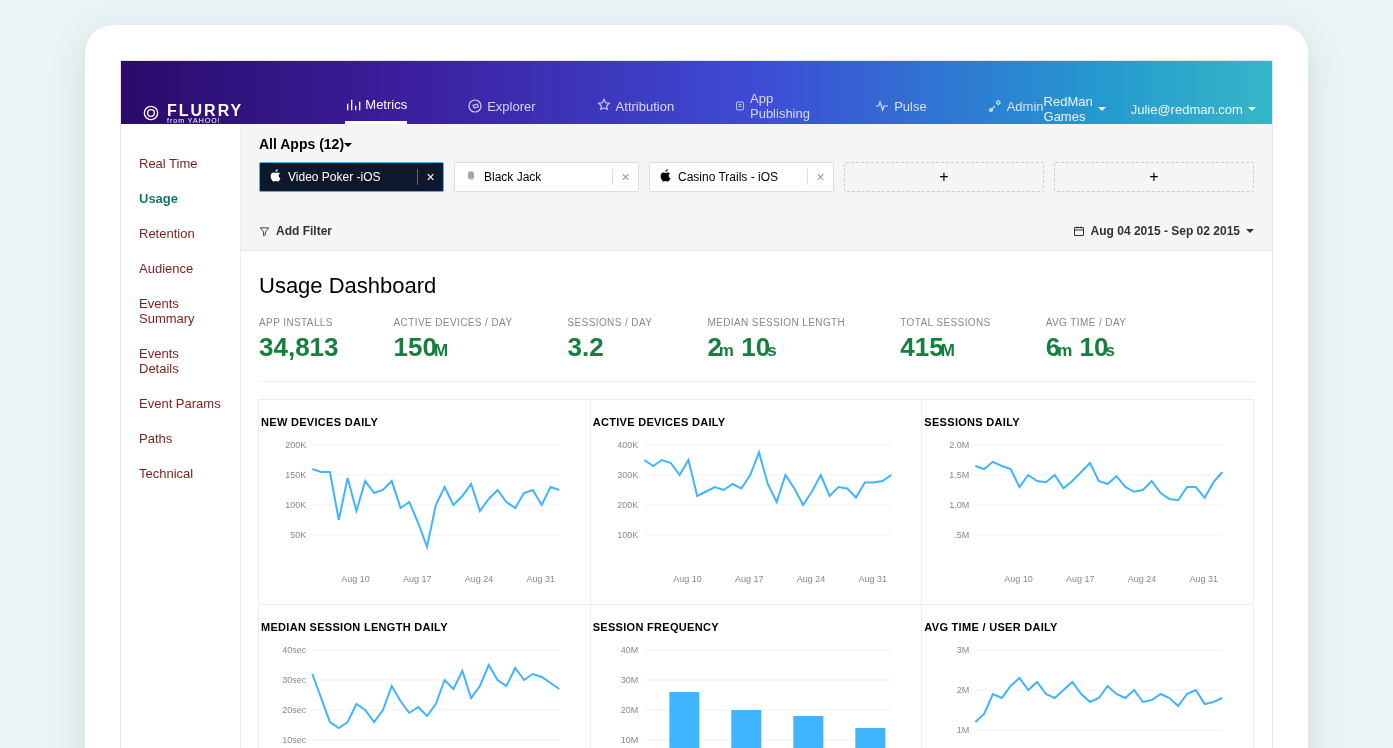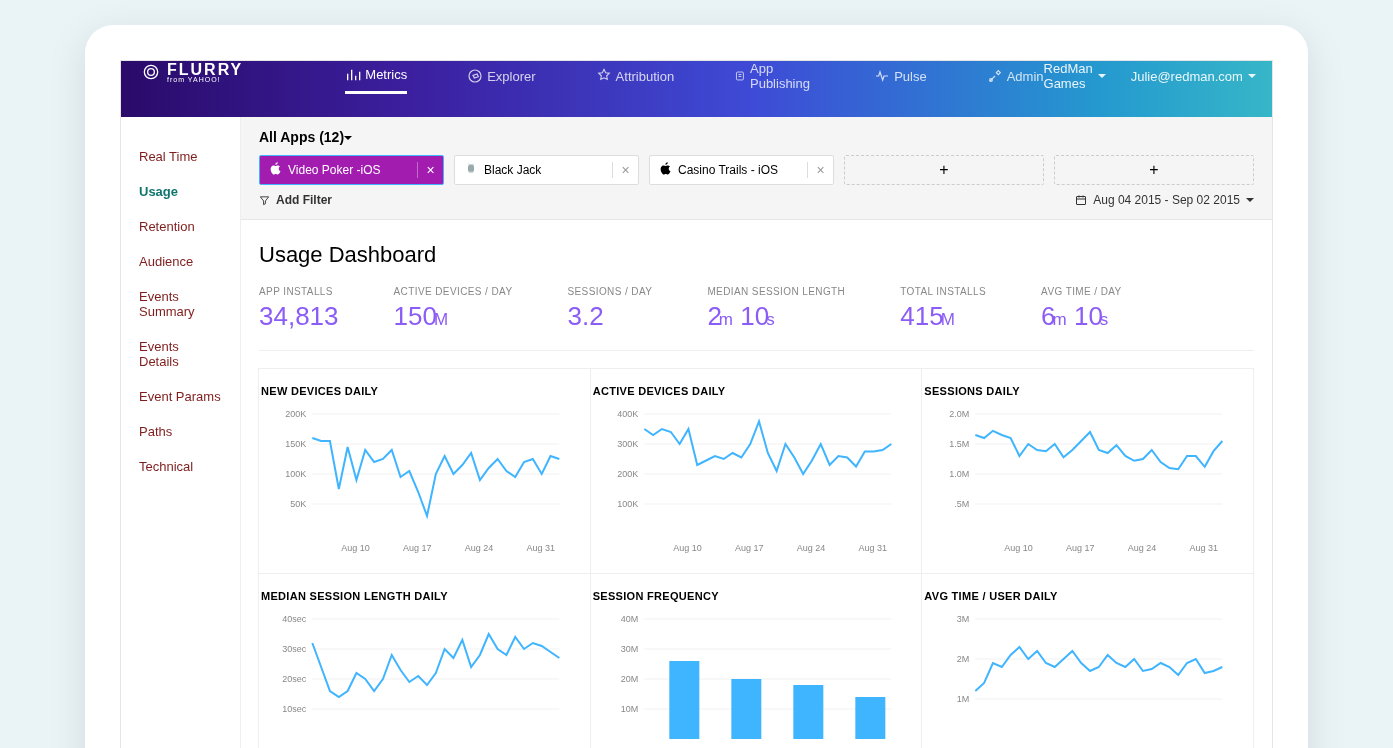--- a/index.html
+++ b/index.html
@@ -1,20 +1,20 @@
 <!DOCTYPE html>
 <html><head>
 <meta charset="utf-8">
 <style>
   *{box-sizing:border-box;margin:0;padding:0;font-family:-apple-system,BlinkMacSystemFont,"Segoe UI",Helvetica,Arial,sans-serif;}
   body{background:#eaf3f6;padding:25px 85px;}
   .device{background:#fff;border-radius:28px;overflow:hidden;box-shadow:0 10px 40px rgba(0,0,0,.1);}
   .screen{margin:35px 35px 0 35px;border:1px solid #e5e5e5;}
   
-  .hdr{height:56px;background:linear-gradient(90deg,#2a0b6a 0%,#3b1f9e 25%,#3e4bd6 55%,#2499cf 85%,#36b6c8 100%);display:flex;align-items:flex-start;color:#fff;}
+  .hdr{height:63px;background:linear-gradient(90deg,#2a0b6a 0%,#3b1f9e 25%,#3e4bd6 55%,#2499cf 85%,#36b6c8 100%);display:flex;align-items:flex-end;color:#fff;}
   .brand{display:flex;align-items:center;gap:8px;padding:0 22px;font-weight:700;letter-spacing:2px;}
   .brand small{display:block;font-size:7px;letter-spacing:1px;font-weight:400;margin-top:-3px;}
   .topnav{display:flex;flex:1;justify-content:flex-start;gap:60px;margin-left:80px;}
   .topnav .tab{display:flex;flex-direction:row;align-items:center;gap:4px;font-size:13px;opacity:.78;cursor:pointer;padding-bottom:3px;}
   .topnav .tab.active{opacity:1;border-bottom:3px solid #fff;}
   .hdr-right{margin-left:auto;display:flex;align-items:center;gap:25px;padding-right:25px;font-size:13px;}
   .hdr-right span{cursor:pointer;opacity:.9;display:flex;align-items:center;gap:5px;}
   .chev::after{content:"";display:inline-block;border:4px solid transparent;border-top-color:currentColor;transform:translateY(2px);}
   
   .body{display:flex;background:#fff;}
@@ -22,32 +22,32 @@
   .side a{display:block;padding:10px 18px;font-size:13px;color:#7f1d1d;text-decoration:none;cursor:pointer;}
   .side a.active{color:#0f766e;font-weight:600;}
   .main{flex:1;}
   
   .filterbar{background:#f5f5f5;border-bottom:1px solid #e6e6e6;padding:12px 18px;}
   .allapps{font-size:14px;font-weight:600;margin-bottom:10px;cursor:pointer;}
   .chips{display:flex;gap:10px;}
   .chip{display:flex;align-items:center;border:1px solid #ddd;background:#fff;height:30px;border-radius:2px;font-size:12px;min-width:185px;}
   .chip .c-body{flex:1;display:flex;align-items:center;gap:7px;padding:0 10px;}
   .chip .close{border-left:1px solid #ddd;width:26px;display:flex;align-items:center;justify-content:center;color:#999;cursor:pointer;font-size:14px;}
-  .chip.sel{background:#a21caf;border-color:#3fb4ff;color:#fff;}
+  .chip.sel{background:#0f172a;border-color:#3fb4ff;color:#fff;}
   .chip.sel .close{border-left-color:rgba(255,255,255,.35);color:#fff;}
   .chip.add{background:transparent;border:1px dashed #ccc;justify-content:center;cursor:pointer;min-width:200px;}
-  .filterrow{display:flex;justify-content:space-between;align-items:center;margin-top:8px;font-size:12px;color:#333;}
+  .filterrow{display:flex;justify-content:space-between;align-items:center;margin-top:32px;font-size:12px;color:#333;}
   .addfilter{display:flex;align-items:center;gap:6px;font-weight:600;cursor:pointer;}
-  .daterange{display:flex;align-items:center;gap:6px;font-weight:400;cursor:pointer;text-align:right;}
+  .daterange{display:flex;align-items:center;gap:6px;font-weight:700;cursor:pointer;text-align:right;}
   
   .dash{padding:22px 18px;}
   .dash h2{font-size:22px;font-weight:400;margin-bottom:18px;}
   .stats{display:flex;gap:55px;border-bottom:1px solid #eee;padding-bottom:18px;margin-bottom:18px;}
   .stat .lbl{font-size:10px;letter-spacing:.4px;color:#888;margin-bottom:4px;}
-  .stat .val{font-size:26px;font-weight:400;color:#8b5cf6;}
+  .stat .val{font-size:26px;font-weight:700;color:#15803d;}
   .stat .val small{font-size:17px;margin-left:-3px;}
   .cards{display:grid;grid-template-columns:repeat(3,1fr);gap:0;}
   .card{border:1px solid #eee;margin:-1px 0 0 -1px;padding:16px 16px 10px 2px;}
   .card h4{font-size:11px;font-weight:700;letter-spacing:.3px;margin-bottom:12px;}
   .plot{width:100%;height:150px;}
   .gridline{stroke:#f1f1f1;stroke-width:1;}
   .series{stroke:#3fb4ff;stroke-width:2;fill:none;}
   .bar{fill:#3fb4ff;}
   .ytick{font-size:9px;fill:#888;}
   .xtick{font-size:9px;fill:#888;}
@@ -203,21 +203,21 @@
               </div>
               <div class="stat">
                 <div class="lbl">SESSIONS / DAY</div>
                 <div class="val">3.2</div>
               </div>
               <div class="stat">
                 <div class="lbl">MEDIAN SESSION LENGTH</div>
                 <div class="val">2<small>m</small> 10<small>s</small></div>
               </div>
               <div class="stat">
-                <div class="lbl">TOTAL INSTALLS</div>
+                <div class="lbl">TOTAL SESSIONS</div>
                 <div class="val">415<small>M</small></div>
               </div>
               <div class="stat">
                 <div class="lbl">AVG TIME / DAY</div>
                 <div class="val">6<small>m</small> 10<small>s</small></div>
               </div>
             </div>
         <div class="cards" id="cards">
               <div class="card"><h4>NEW DEVICES DAILY</h4><svg class="plot" viewBox="0 0 300 150">
                   <line class="gridline" x1="45" x2="292" y1="95" y2="95"></line>

